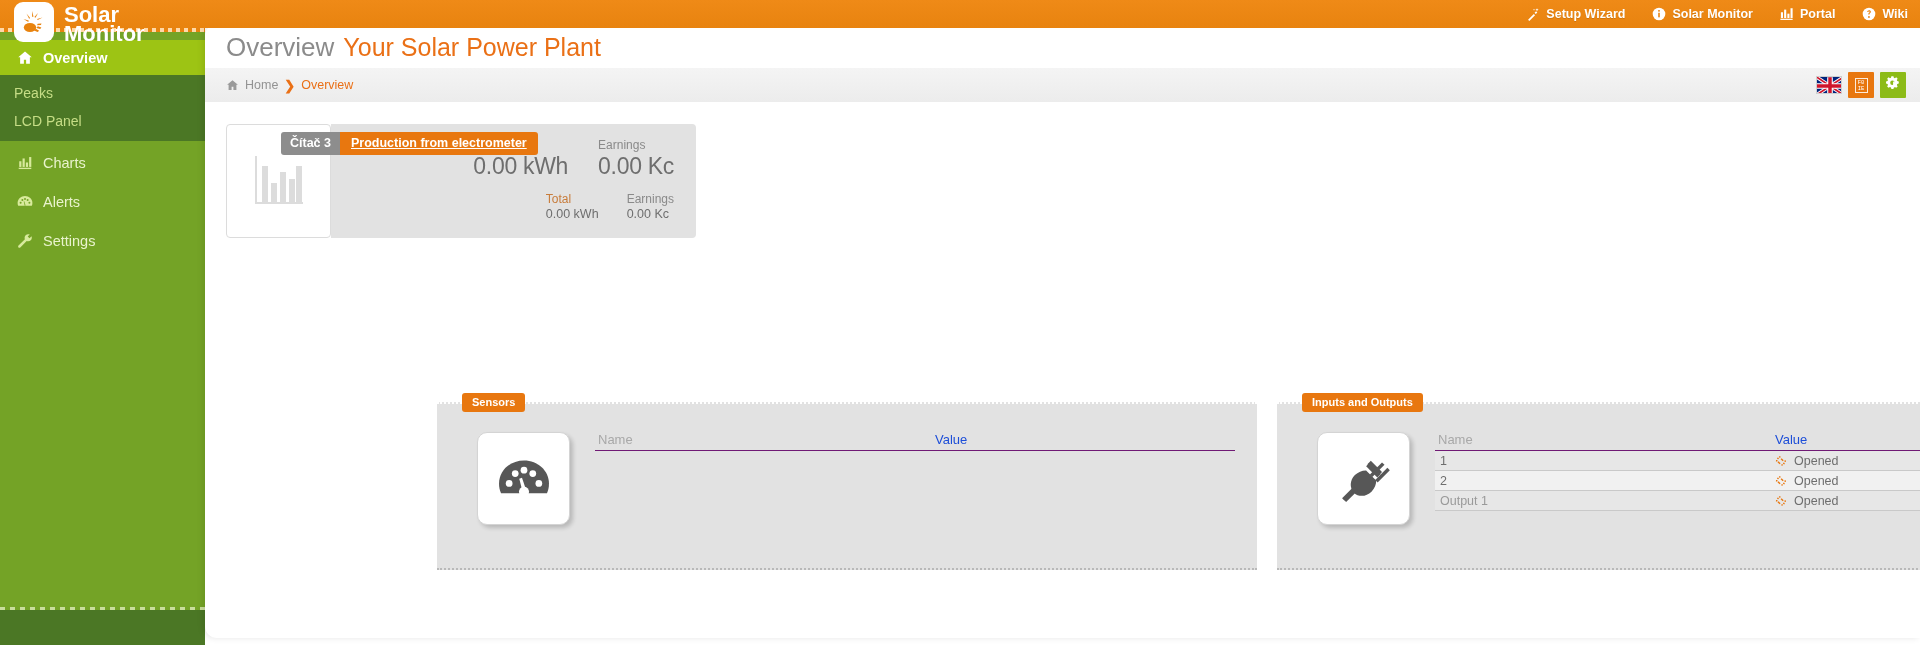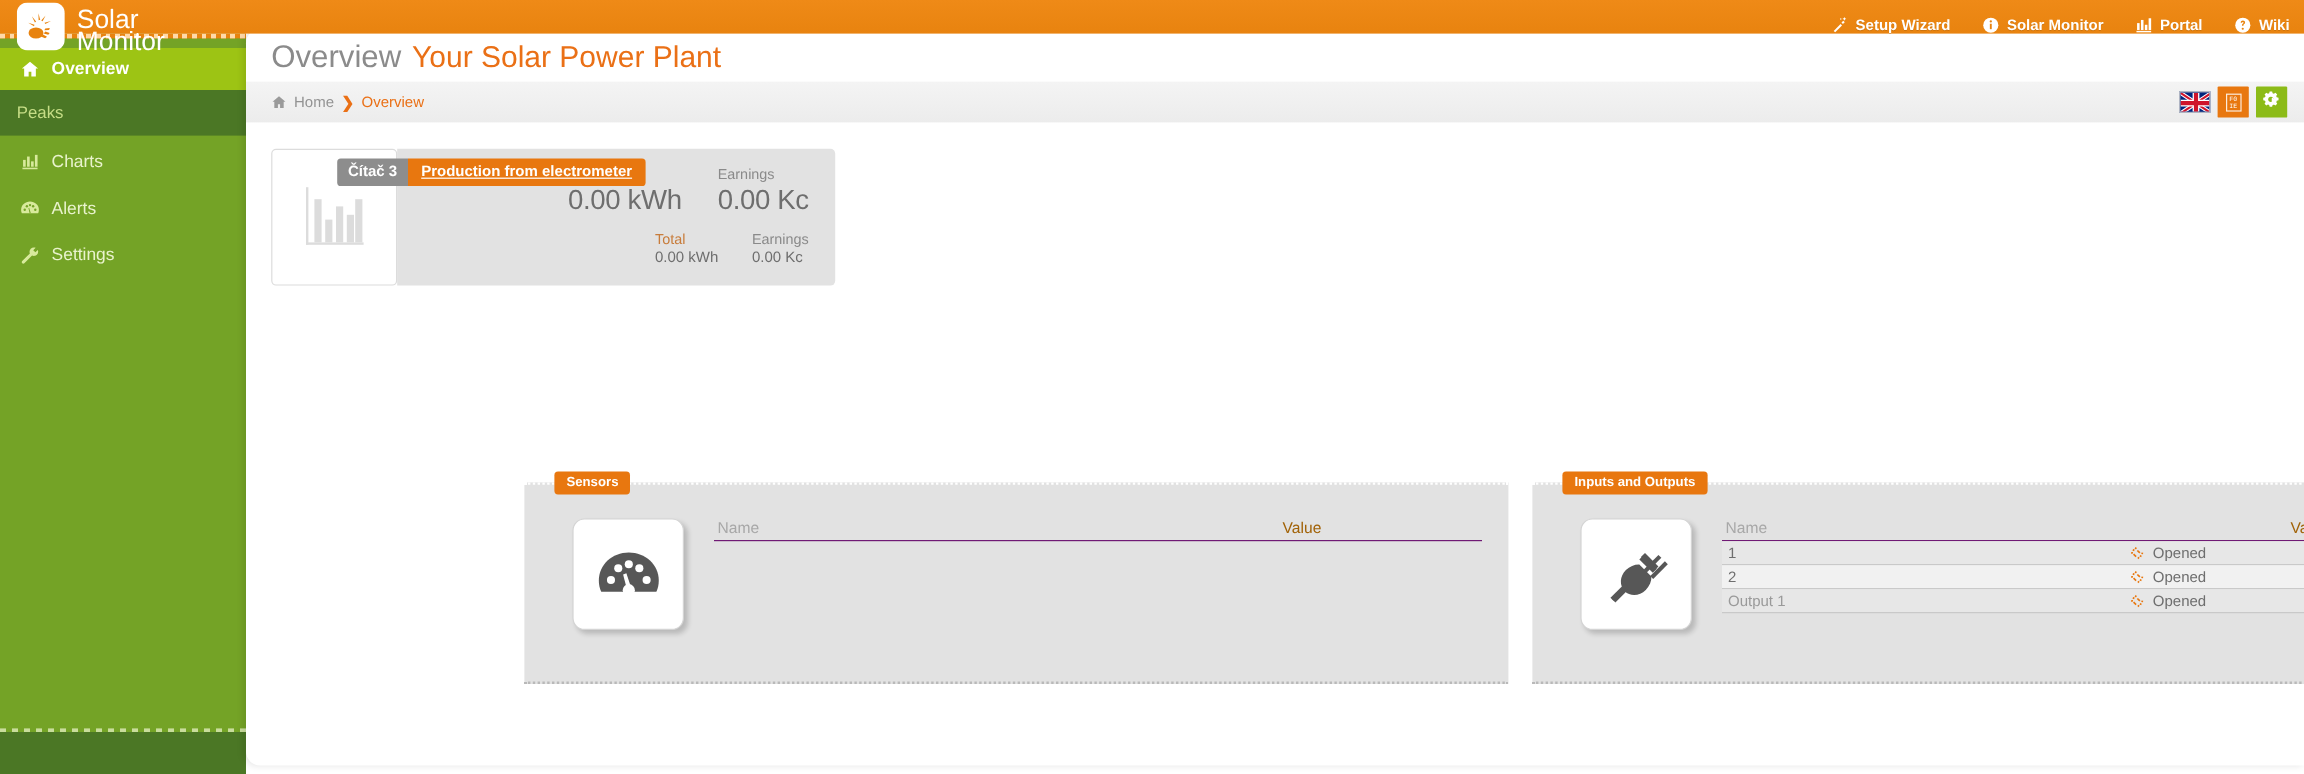--- a/index.html
+++ b/index.html
@@ -13,21 +13,21 @@
   
   .topbar {
     position: absolute; top: 0; left: 0;
     width: 1920px; height: 28px;
     background: linear-gradient(to bottom, #ef8a17 0%, #e8830f 100%);
     z-index: 30;
   }
   .topnav {
     position: absolute; right: 12px; top: 0;
     height: 28px;
-    display: flex; align-items: flex-end; gap: 26px;
+    display: flex; align-items: center; gap: 26px;
   }
   .topnav-item {
     display: flex; align-items: center; gap: 6px;
     color: #ffffff; font-size: 12.5px; font-weight: bold;
     cursor: pointer; white-space: nowrap;
     text-shadow: 0 1px 0 rgba(0,0,0,0.12);
   }
   .topnav-icon { display: inline-flex; align-items: center; justify-content: center; width: 15px; height: 15px; }
   .topnav-icon svg { display:block; }
 
@@ -238,21 +238,21 @@
   }
   .dp-table {
     position: absolute; left: 158px; top: 28px; right: 22px;
   }
   .dp-thead {
     display: flex;
     border-bottom: 1px solid #701a75;
     padding-bottom: 3px;
   }
   .th-name { flex: 1; font-size: 13px; color: #a8a8a8; padding-left: 3px; }
-  .th-value { width: 300px; font-size: 13px; color: #a16207; text-align: center; }
+  .th-value { width: 300px; font-size: 13px; color: #1d4ed8; }
   .dp-row {
     display: flex; align-items: center;
     height: 20px;
     border-bottom: 1px solid #c9c9c9;
     font-size: 12.5px;
   }
   .dp-row.odd { background: #e7e7e7; }
   .dp-row.even { background: #f1f1f1; }
   .td-name { flex: 1; padding-left: 5px; color: #6e6e6e; }
   .td-name.dim { color: #9a9a9a; }
@@ -328,21 +328,21 @@
         <path d="M12.5 11.5l3.6 4.4-1 .9z"></path>
         <path d="M9.5 17l5.2 1.6-.4 1.3z"></path>
         <path d="M10 23l5.3-.8.1 1.3z"></path>
         <ellipse cx="16" cy="25.5" rx="6.2" ry="4.6"></ellipse>
         <path d="M20 28.5l3.6 1.4 1.6-1.2-3.4-2z"></path>
         <path d="M22.4 26l3.8 1 1.2-1.5-3.6-1.2z"></path>
         <path d="M23 23.2l3.9-.1.6-1.7-3.8.3z"></path>
       </g>
     </svg>
   </span>
-  <span style="color:#fff;font-size:22px;font-weight:normal;line-height:19px;">
+  <span style="color:#fff;font-size:22px;font-weight:bold;line-height:19px;">
     <span style="display:block;">Solar</span>
     <span style="display:block;">Monitor</span>
   </span>
 </div>
 
 <div class="sidebar">
   <div class="sidebar-dots"></div>
 
   <div style="height:12px;"></div>
 
@@ -351,20 +351,23 @@
       <svg width="16" height="15" viewBox="0 0 16 16" fill="#fff">
         <path d="M8 1.6L.8 7.6h2v7h4v-4.2h2.4v4.2h4v-7h2z"></path>
       </svg>
     </span>
     <span>Overview</span>
   </div>
 
   <div class="subnav">
     <div class="subnav-item">
       <span>Peaks</span>
+    </div>
+    <div class="subnav-item">
+      <span>LCD Panel</span>
     </div>
   </div>
 
   <div style="height:4px;"></div>
 
   <div class="nav-item">
     <span class="nav-icon">
       <svg width="16" height="14" viewBox="0 0 16 16" fill="#d8ea9c">
         <rect x="0.8" y="13.4" width="14.4" height="1.5"></rect>
         <rect x="1.4" y="6" width="2.5" height="6.5"></rect>

